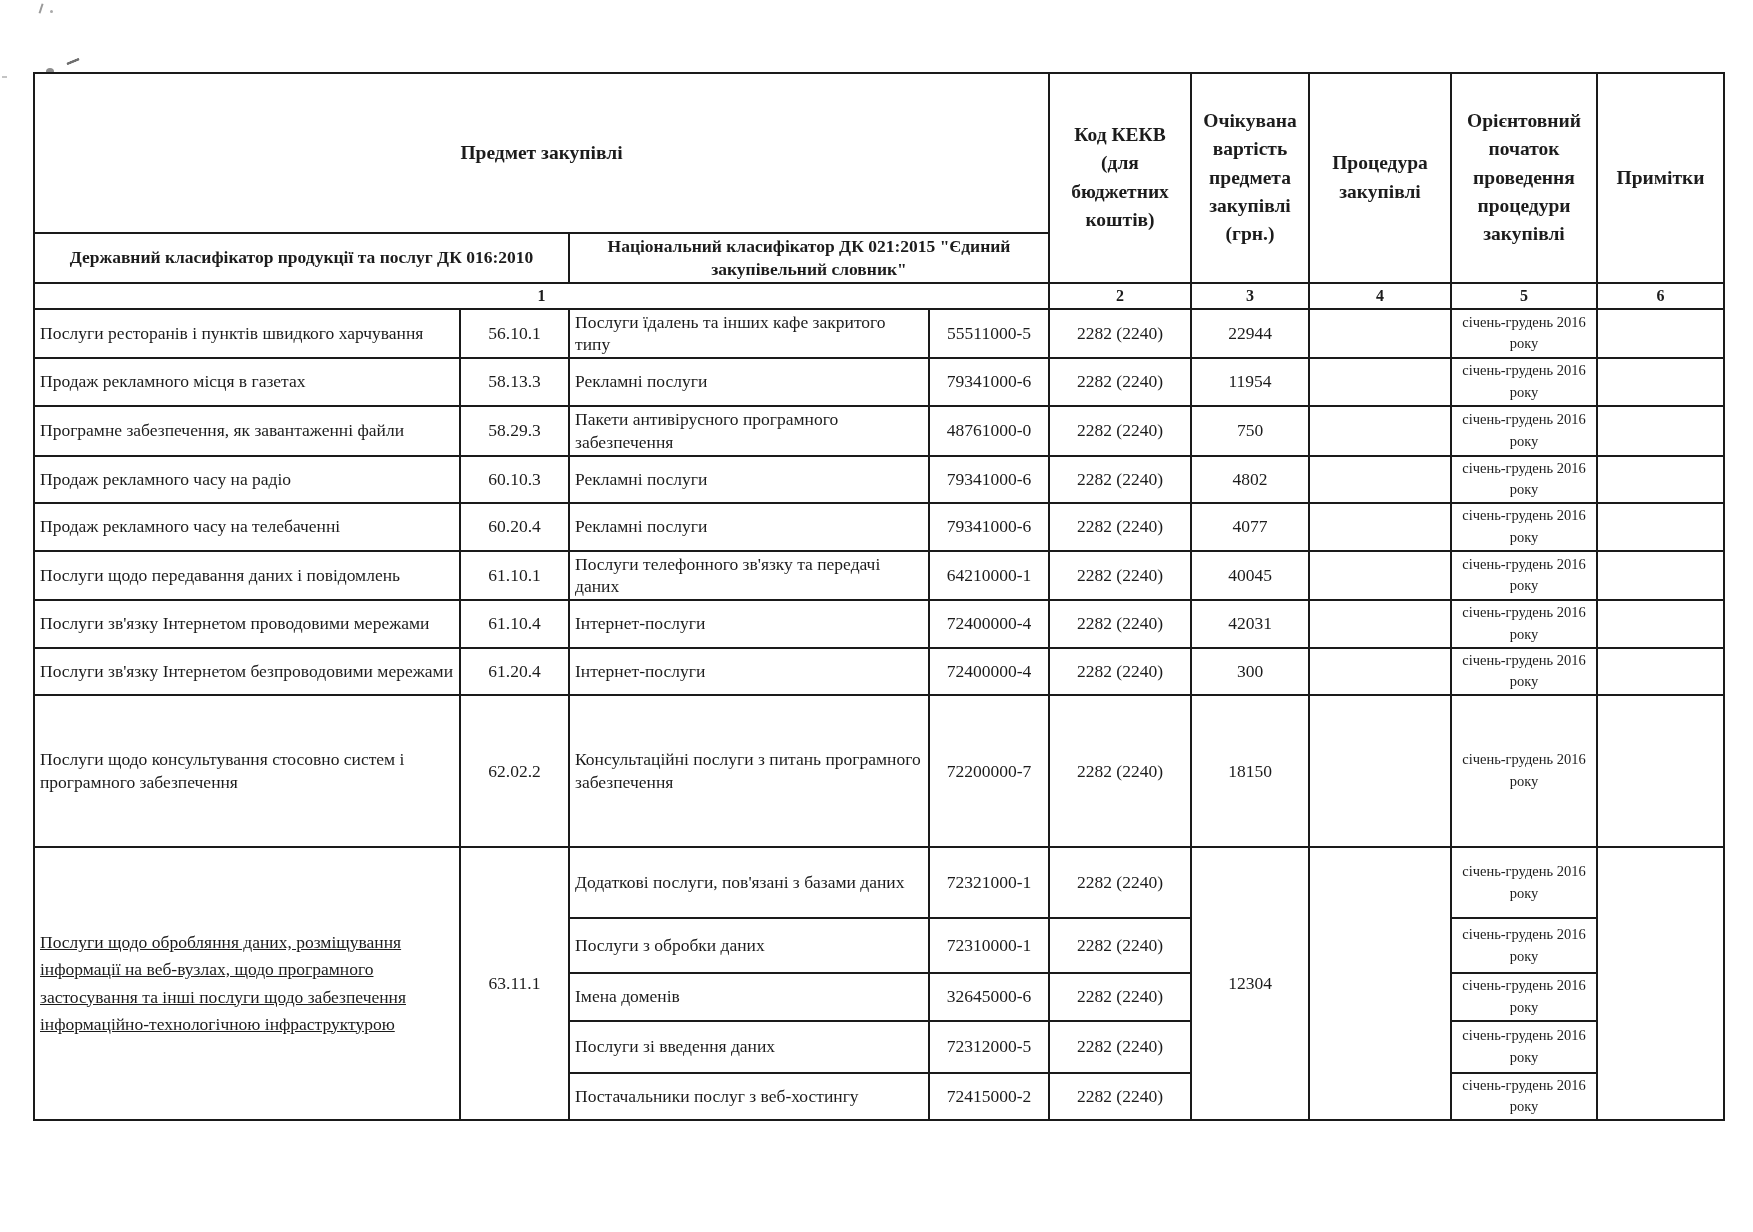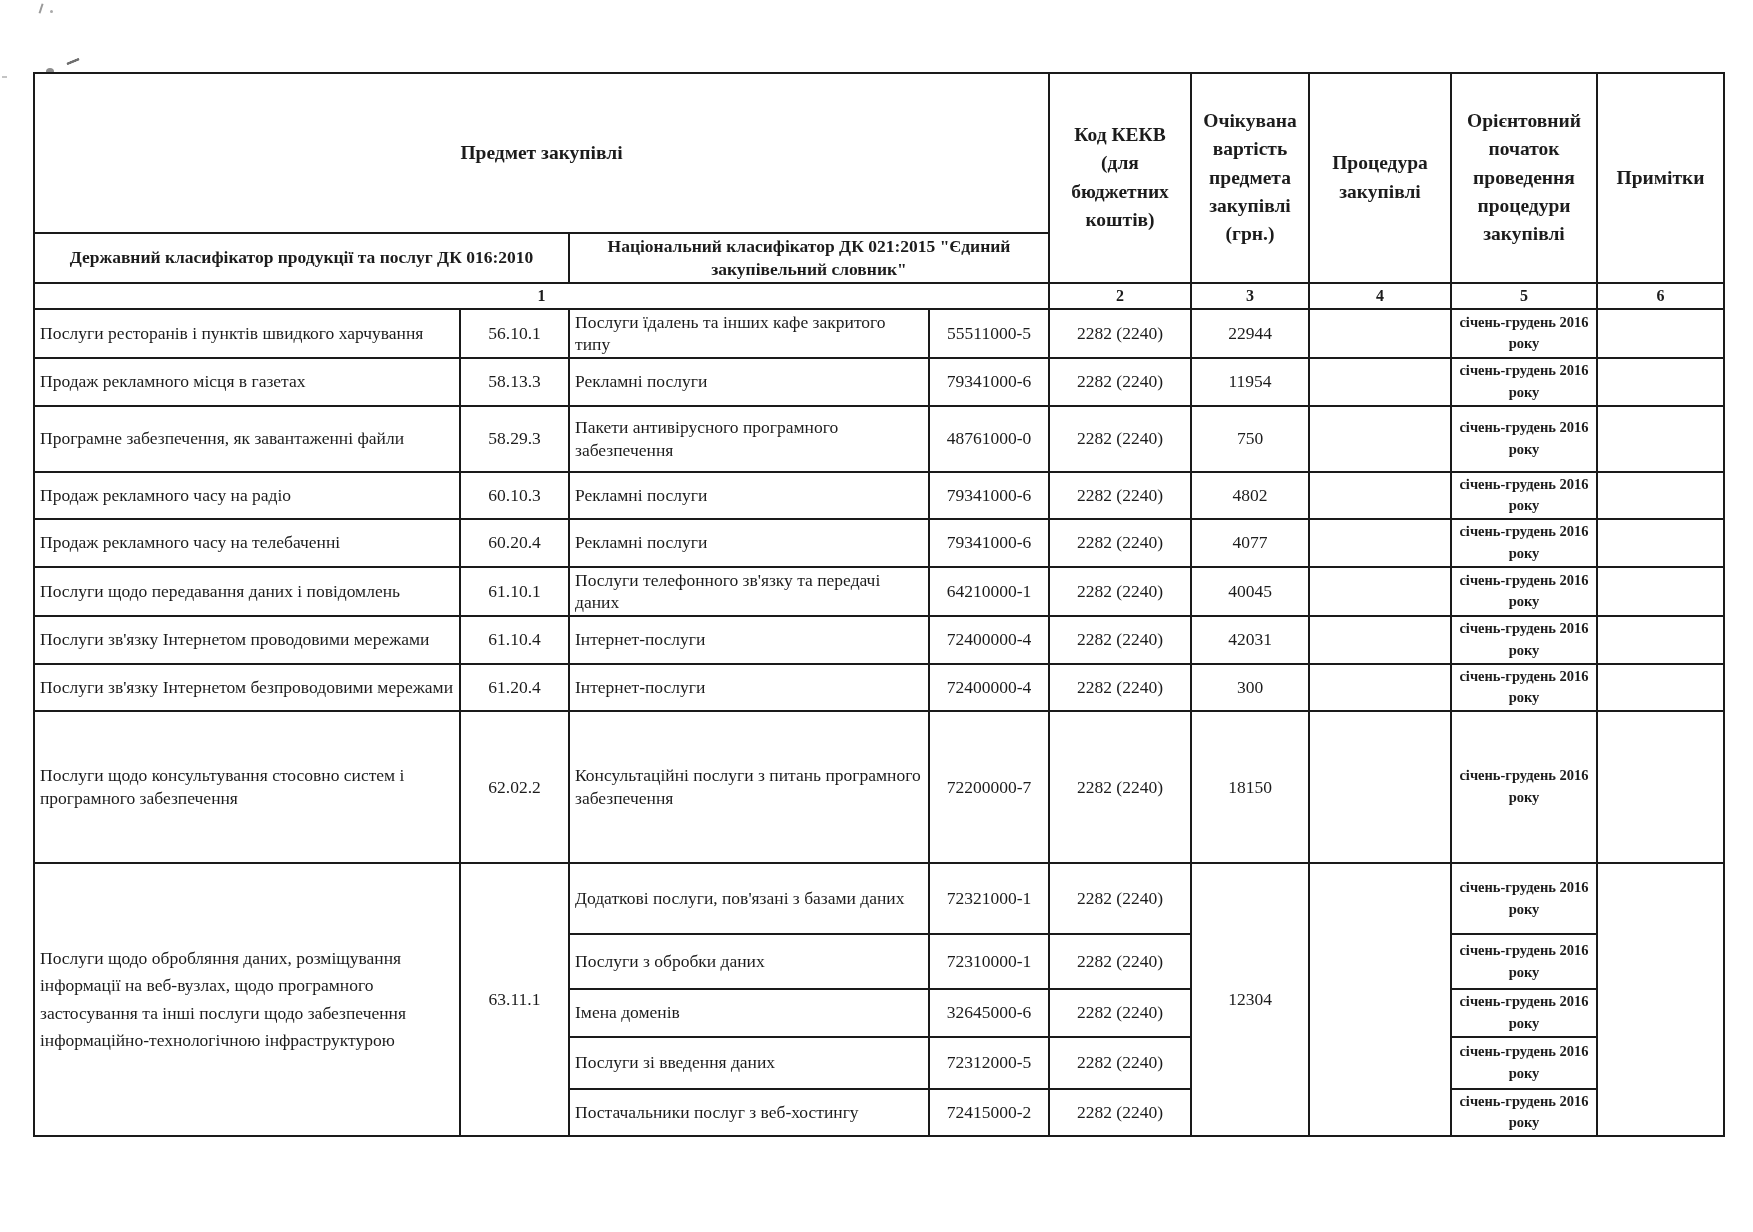--- a/index.html
+++ b/index.html
@@ -37,28 +37,27 @@
   }
   .num-row td{
     font-weight:bold;text-align:center;
     font-size:16px;padding:0 4px;
     border-top-width:3px;border-bottom-width:3px;
   }
   .desc{
     text-align:left;font-size:17.5px;line-height:1.3;
     padding:2px 8px;
   }
-  .group-desc{line-height:1.55;}
+  .group-desc{line-height:1.55;text-decoration:underline;}
   .code{
     text-align:center;font-size:17.5px;
   }
   .date{
     text-align:center;font-size:14.5px;line-height:1.5;
     padding:1px 8px;
-    font-weight:bold;
   }
   
   .artifact{position:absolute;background:transparent;}
   .a1{
     left:40px;top:4px;width:3px;height:10px;
     border-left:2px solid #9a9a9a;transform:rotate(18deg);
   }
   .a1b{
     left:50px;top:10px;width:3px;height:3px;background:#aaa;border-radius:50%;
   }
@@ -134,21 +133,21 @@
         <td class="desc">Продаж рекламного місця в газетах</td>
         <td class="code">58.13.3</td>
         <td class="desc">Рекламні послуги</td>
         <td class="code">79341000-6</td>
         <td class="code">2282 (2240)</td>
         <td class="code">11954</td>
         <td class="code"></td>
         <td class="date">січень-грудень 2016 року</td>
         <td class="code"></td>
       </tr>
-      <tr style="height:66px">
+      <tr style="height:50px">
         <td class="desc">Програмне забезпечення, як завантаженні файли</td>
         <td class="code">58.29.3</td>
         <td class="desc">Пакети антивірусного програмного забезпечення</td>
         <td class="code">48761000-0</td>
         <td class="code">2282 (2240)</td>
         <td class="code">750</td>
         <td class="code"></td>
         <td class="date">січень-грудень 2016 року</td>
         <td class="code"></td>
       </tr>

